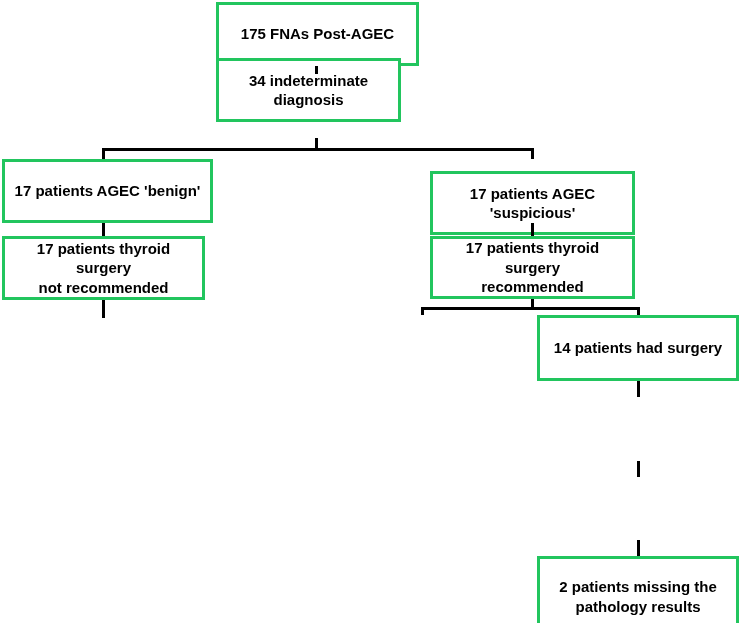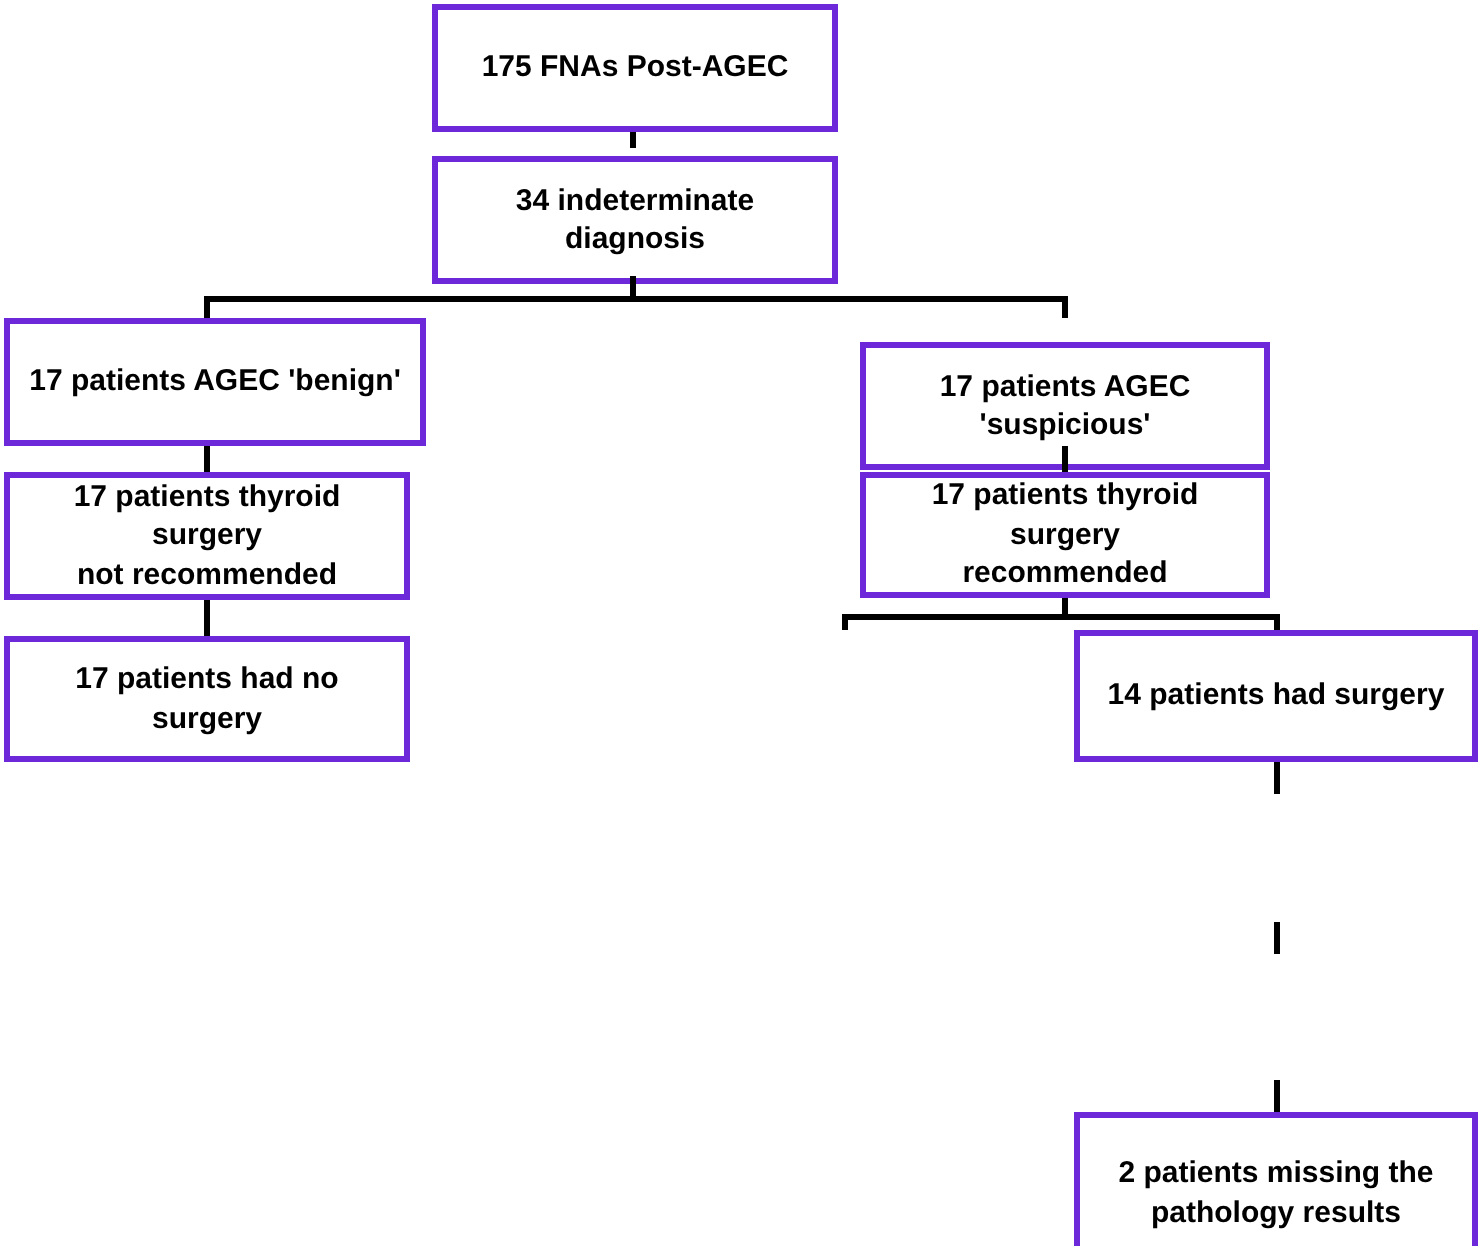--- a/index.html
+++ b/index.html
@@ -11,21 +11,21 @@
     position: relative;
     width: 742px;
     height: 623px;
     background: #ffffff;
     font-family: "Liberation Sans", sans-serif;
     overflow: hidden;
   }
   .box {
     position: absolute;
     box-sizing: border-box;
-    border: 3px solid #6d28d9;
+    border: 3px solid #22c55e;
     background: #ffffff;
     display: flex;
     align-items: center;
     justify-content: center;
     text-align: center;
     color: #000000;
     font-size: 15px;
     font-weight: 700;
     line-height: 1.3;
   }
@@ -39,40 +39,37 @@
   }
 </style>
 </head>
 <body>
 
 <div class="canvas">
 
   <div class="box" style="left:216px; top:2px;   width:203px; height:64px">
     <span class="box-label">175 FNAs Post-AGEC</span>
   </div>
-  <div class="box" style="left:216px; top:78px;  width:203px; height:64px">
+  <div class="box" style="left:216px; top:58px;  width:185px; height:64px">
     <span class="box-label">34 indeterminate diagnosis</span>
   </div>
   <div class="box" style="left:2px;   top:159px; width:211px; height:64px">
     <span class="box-label">17 patients AGEC 'benign'</span>
   </div>
   <div class="box" style="left:430px; top:171px; width:205px; height:64px">
     <span class="box-label">17 patients AGEC
 'suspicious'</span>
   </div>
   <div class="box" style="left:2px;   top:236px; width:203px; height:64px">
     <span class="box-label">17 patients thyroid surgery
 not recommended</span>
   </div>
   <div class="box" style="left:430px; top:236px; width:205px; height:63px">
     <span class="box-label">17 patients thyroid surgery
 recommended</span>
-  </div>
-  <div class="box" style="left:2px;   top:318px; width:203px; height:63px">
-    <span class="box-label">17 patients had no surgery</span>
   </div>
   <div class="box" style="left:537px; top:315px; width:202px; height:66px">
     <span class="box-label">14 patients had surgery</span>
   </div>
   <div class="box" style="left:537px; top:556px; width:202px; height:81px">
     <span class="box-label">2 patients missing the
 pathology results</span>
   </div>
 
   <div class="line" style="left:315px; top:66px;  width:3px;   height:8px"></div>

